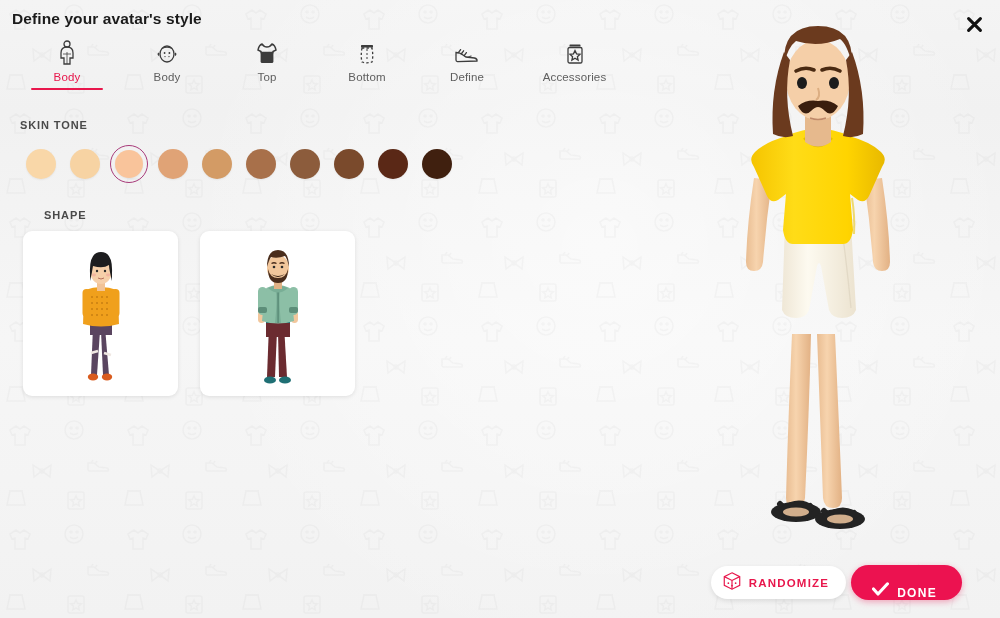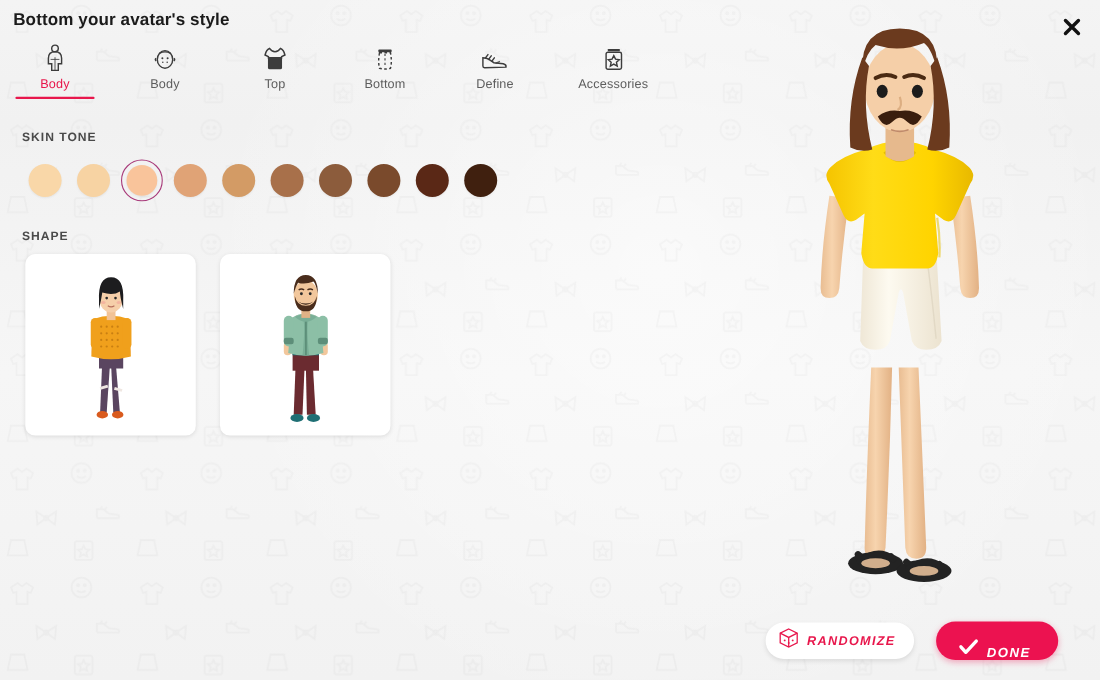--- a/index.html
+++ b/index.html
@@ -36,21 +36,21 @@
   #close-button {
     position:absolute; right:14px; top:12px;
     width:24px; height:24px; cursor:pointer;
     display:flex; align-items:center; justify-content:center;
     z-index:30;
   }
   #close-button svg { display:block; }
 
   
   #tabs {
-    position:absolute; top:40px; left:0; width:730px; height:54px;
+    position:absolute; top:40px; left:17px; width:730px; height:54px;
     display:flex; align-items:flex-start; z-index:6;
   }
   .tab {
     position:relative;
     display:flex; flex-direction:column; align-items:center;
     cursor:pointer; user-select:none;
     padding:0 6px;
   }
   .tab-icon { height:26px; display:flex; align-items:flex-end; justify-content:center; }
   .tab-icon svg { display:block; }
@@ -66,21 +66,21 @@
   }
   .tab.active .tab-underline { display:block; }
 
   
   .section-label {
     position:absolute; left:20px;
     font-size:11px; font-weight:bold; color:#4a4a4a;
     letter-spacing:.9px;
   }
   #skin-tone-label { top:119px; }
-  #shape-label { top:209px; }
+  #shape-label { top:209px;margin-left:24px; }
 
   
   #skin-tone-row {
     position:absolute; left:22px; top:145px;
     display:flex; gap:6px; z-index:6;
   }
   .swatch-wrap {
     width:38px; height:38px; border-radius:50%;
     display:flex; align-items:center; justify-content:center;
     cursor:pointer; position:relative;
@@ -107,21 +107,21 @@
   
   #avatar-preview {
     position:absolute; right:0; top:0; width:300px; height:618px;
     z-index:4; pointer-events:none;
   }
   #avatar-preview svg { position:absolute; left:-8px; top:18px; }
 
   
   #action-bar {
     position:absolute; right:38px; bottom:18px;
-    display:flex; align-items:center; gap:20px; z-index:20;font-style:italic;
+    display:flex; align-items:center; gap:5px; z-index:20;
   }
   #randomize-button {
     height:33px; background:#fff; border-radius:17px;
     display:flex; align-items:center; gap:7px;
     padding:0 17px 0 11px; cursor:pointer;
     box-shadow:0 2px 5px rgba(0,0,0,.10);
   }
   #randomize-label {
     font-size:11.5px; font-weight:bold; color:#e8174c; letter-spacing:1.2px;
   }
@@ -177,21 +177,21 @@
           <use href="#wm-shoe" x="86" y="38"></use>
           <use href="#wm-skirt" x="4" y="70"></use>
           <use href="#wm-star" x="64" y="72"></use>
         </pattern>
       </defs>
       <rect width="1000" height="618" fill="url(#wm-pat)"></rect>
     </svg>
   </div>
 
   <div id="header-bar">
-    <div id="page-title">Bottom your avatar's style</div>
+    <div id="page-title">Define your avatar's style</div>
   </div>
   <div id="close-button">
     <svg width="17" height="17" viewBox="0 0 17 17">
       <path d="M2.6 2.6 L14.4 14.4 M14.4 2.6 L2.6 14.4" stroke="#111" stroke-width="3.1" stroke-linecap="round"></path>
     </svg>
   </div>
 
   <div id="tabs">
 
     <div class="tab active" style="width:100px">

